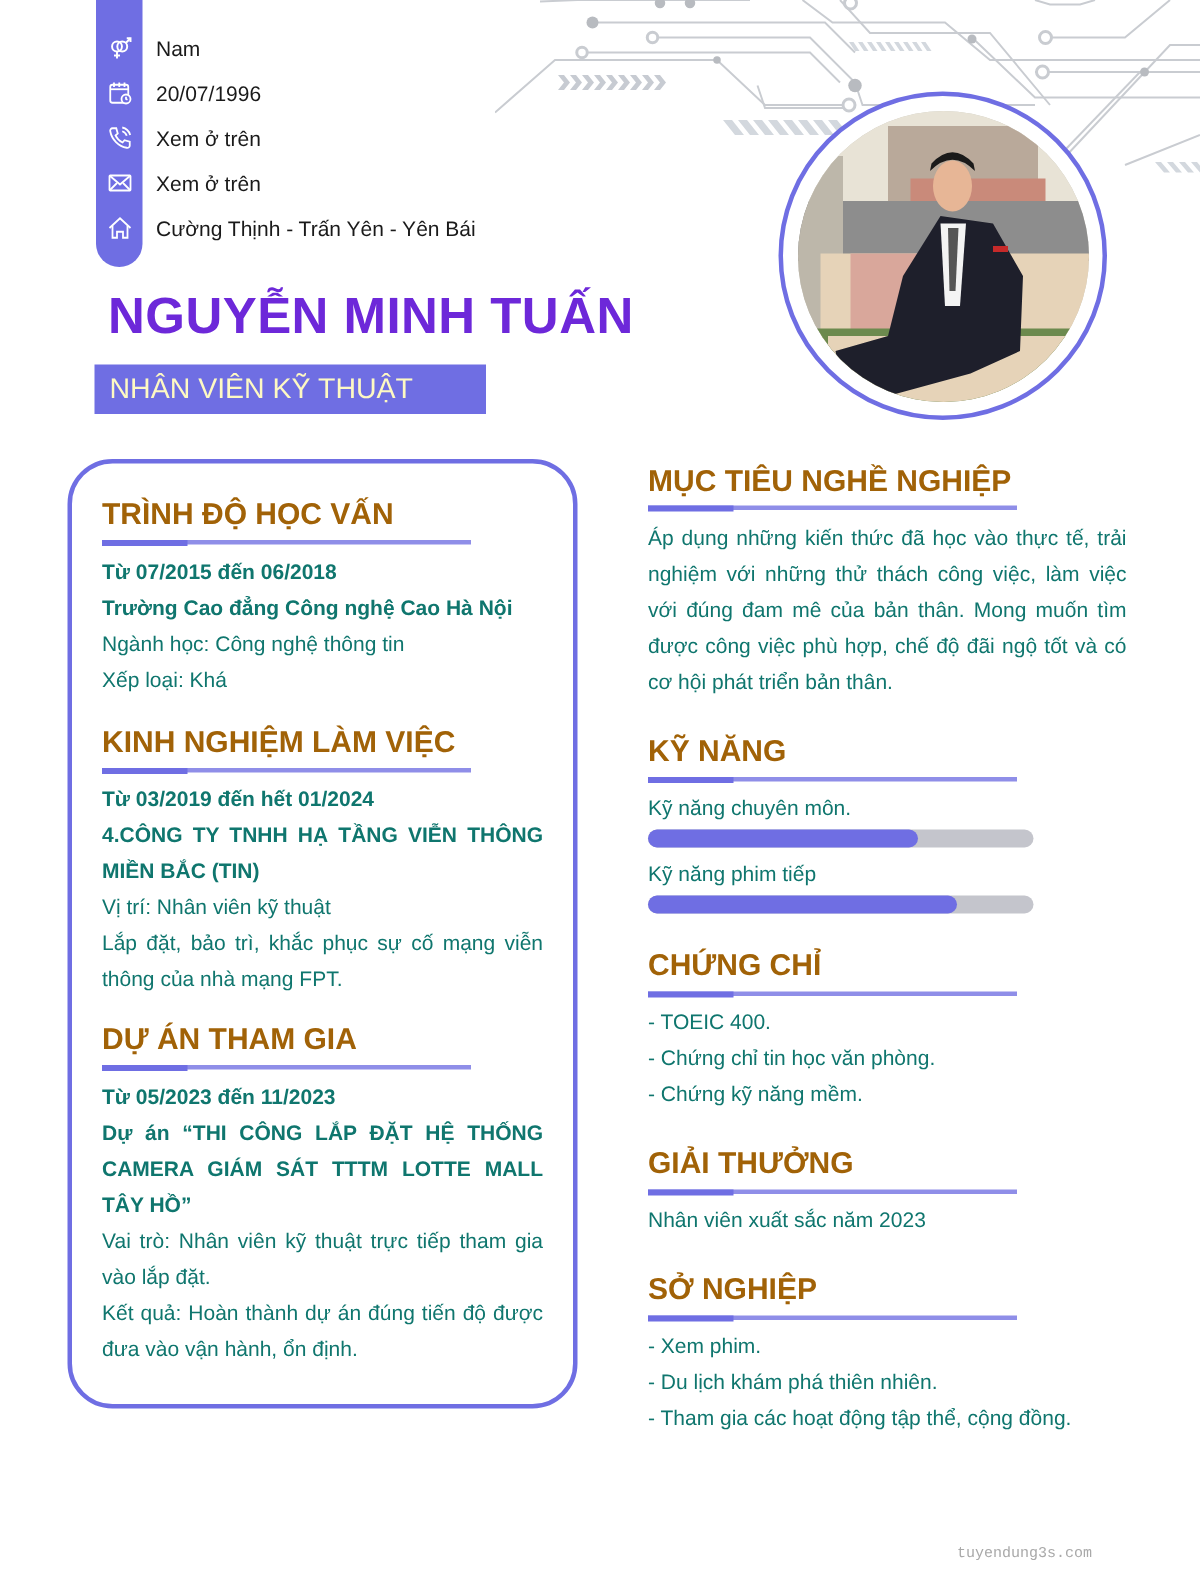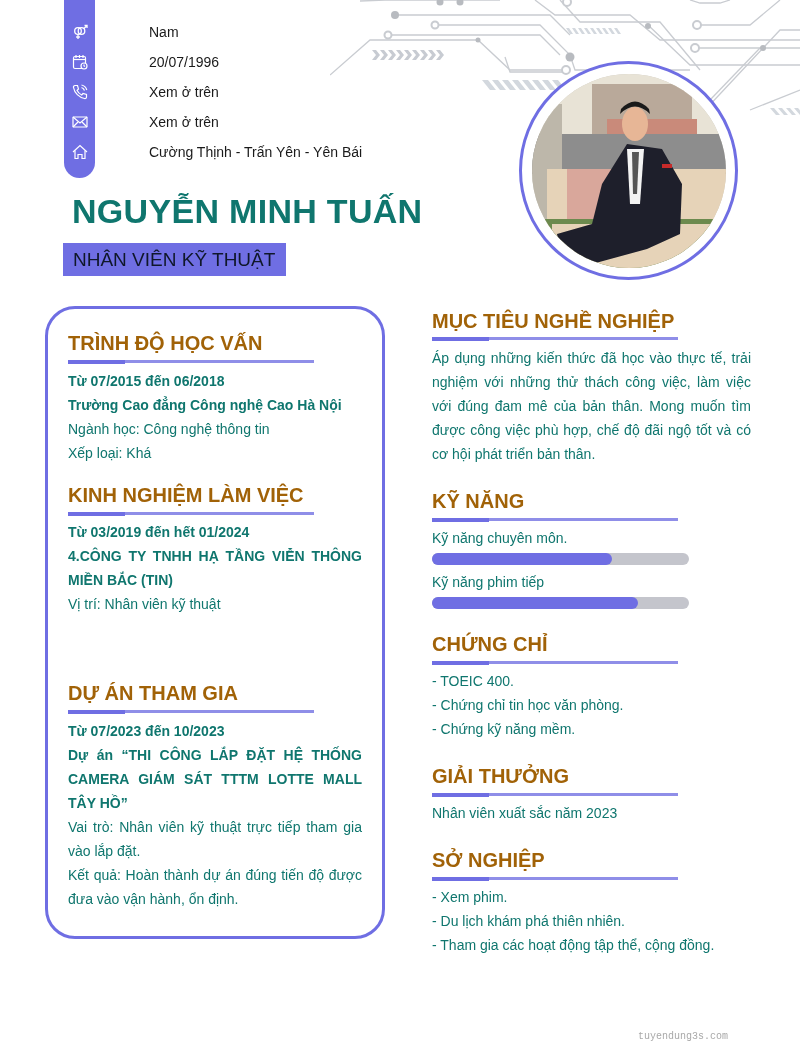--- a/index.html
+++ b/index.html
@@ -5,32 +5,32 @@
     * { box-sizing: border-box; margin: 0; padding: 0; }
     html, body { width: 800px; height: 1063px; background: #ffffff; overflow: hidden; }
     body { position: relative; font-family: "Liberation Sans", "DejaVu Sans", sans-serif; color: #1a1a1a; }
 
     .circuit-bg { position: absolute; left: 330px; top: 0; width: 470px; height: 300px; }
 
     .contact-bar {
       position: absolute; left: 64px; top: 0; width: 31px; height: 178px;
       background: #6f6ee3; border-radius: 0 0 16px 16px;
     }
-    .contact-row { position: absolute; left: 64px; height: 30px; display: flex; align-items: center; gap: 45px; }
+    .contact-row { position: absolute; left: 64px; height: 30px; display: flex; align-items: center; }
     .contact-icon { width: 31px; display: flex; justify-content: center; align-items: center; }
     .contact-icon svg { width: 16px; height: 16px; }
     .contact-text { margin-left: 9px; font-size: 14px; color: #1a1a1a; }
 
     .name {
       position: absolute; left: 72px; top: 192px;
-      font-size: 34px; font-weight: bold; letter-spacing: 0.3px; color: #0f766e;
+      font-size: 34px; font-weight: bold; letter-spacing: 0.3px; color: #6d28d9;
     }
     .job-title {
-      position: absolute; left: 63px; top: 243px; width: 223px; height: 33px;
-      background: #6f6ee3; color: #0f172a; font-size: 19px;
+      position: absolute; left: 63px; top: 243px; width: 261px; height: 33px;
+      background: #6f6ee3; color: #fef9c3; font-size: 19px;
       padding-left: 10px; line-height: 33px;
     }
 
     .avatar-ring {
       position: absolute; left: 519px; top: 61px; width: 219px; height: 219px;
       border: 3px solid #6f6ee3; border-radius: 50%; background: #fff;
     }
     .avatar {
       position: absolute; left: 532px; top: 74px; width: 194px; height: 194px;
       border-radius: 50%; overflow: hidden;
@@ -231,28 +231,29 @@
 </div>
 
 <div class="section-title" style="left:68px; top:484px;">KINH NGHIỆM LÀM VIỆC</div>
 <div class="underline" style="left:68px; top:512px; width:246px;">
     <span class="accent"></span>
   </div>
 <div class="block" style="left:68px; top:520px; width:294px;">
   <div class="bold">Từ 03/2019 đến hết 01/2024</div>
   <div class="bold justify">4.CÔNG TY TNHH HẠ TẦNG VIỄN THÔNG MIỀN BẮC (TIN)</div>
   <div>Vị trí: Nhân viên kỹ thuật</div>
+  <div class="justify">Lắp đặt, bảo trì, khắc phục sự cố mạng viễn thông của nhà mạng FPT.</div>
 </div>
 
 <div class="section-title" style="left:68px; top:682px;">DỰ ÁN THAM GIA</div>
 <div class="underline" style="left:68px; top:710px; width:246px;">
     <span class="accent"></span>
   </div>
 <div class="block" style="left:68px; top:719px; width:294px;">
-  <div class="bold">Từ 07/2023 đến 10/2023</div>
+  <div class="bold">Từ 05/2023 đến 11/2023</div>
   <div class="bold justify">Dự án “THI CÔNG LẮP ĐẶT HỆ THỐNG CAMERA  GIÁM SÁT TTTM LOTTE MALL TÂY HỒ”</div>
   <div class="justify">Vai trò: Nhân viên kỹ thuật trực tiếp tham gia vào lắp đặt.</div>
   <div class="justify">Kết quả: Hoàn thành dự án đúng tiến độ được đưa vào vận hành, ổn định.</div>
 </div>
 
 <div class="section-title" style="left:432px; top:310px;">MỤC TIÊU NGHỀ NGHIỆP</div>
 <div class="underline" style="left:432px; top:337px; width:246px;">
     <span class="accent"></span>
   </div>
 <div class="block justify" style="left:432px; top:346px; width:319px;">Áp dụng những kiến thức đã học vào thực tế, trải nghiệm với những thử thách công việc, làm việc với đúng đam mê của bản thân. Mong muốn tìm được công việc phù hợp, chế độ đãi ngộ tốt và có cơ hội phát triển bản thân.</div>

